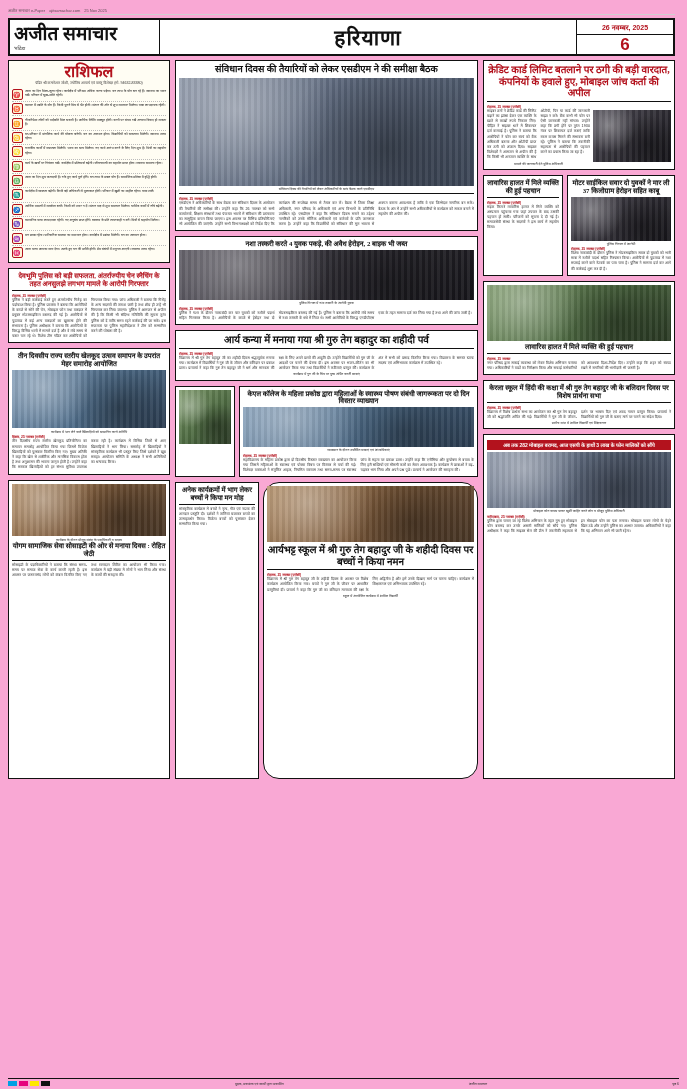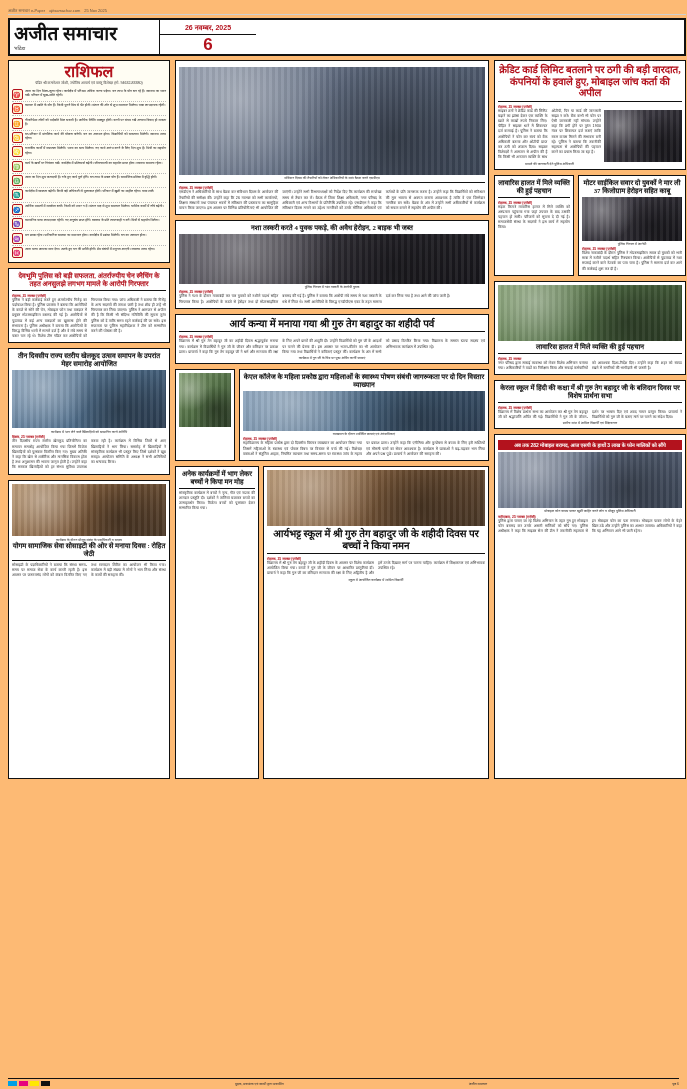--- a/index.html
+++ b/index.html
@@ -6,22 +6,22 @@
   html, body { margin:0; padding:0; }
   body {
     width: 687px; height: 1089px;
     background: #d9d7d2;
     font-family: "Liberation Sans", sans-serif;
     overflow: hidden;
   }
   .page {
     position: relative;
     width: 687px; height: 1089px;
-    background: #fdba74;
-    padding: 6px 1px 8px 8px;
+    background: #f9a8d4;
+    padding: 6px 12px 8px 8px;
   }
   
   .topstrip {
     height: 9px; font-size: 4px; color:#333;
     display:flex; align-items:center; gap:4px;
     border-bottom:1px solid #cfcfcf; margin-bottom:3px;
     overflow:hidden; white-space:nowrap;
   }
   .topstrip .seg { opacity:.8; }
   
@@ -131,20 +131,23 @@
     <span class="seg">अजीत समाचार e-Paper</span>
     <span class="seg">ajitsamachar.com</span>
     <span class="seg">25 Nov 2025</span>
   </div>
 
   <div class="masthead">
     <div class="mh-left">
       <div class="mh-title">अजीत समाचार</div>
       <div class="mh-sub">भटिंडा</div>
     </div>
+    <div class="mh-center">
+      <div class="hdl">हरियाणा</div>
+    </div>
     <div class="mh-right">
       <div class="mh-date">26 नवम्बर, 2025</div>
       <div class="mh-pageno">6</div>
     </div>
   </div>
 
   <div class="grid">
 
     <div class="col">
 
@@ -224,20 +227,21 @@
         <div class="hl h-sm">योगम सामाजिक सेवा सोसाइटी की ओर से मनाया दिवस : रोहित जेठी</div>
         <div class="divider"></div>
         <div class="body-text c2">सोसाइटी के पदाधिकारियों ने बताया कि संस्था समय-समय पर समाज सेवा के कार्य करती रहती है। इस अवसर पर जरूरतमंद लोगों को कंबल वितरित किए गए तथा रक्तदान शिविर का आयोजन भी किया गया। कार्यक्रम में बड़ी संख्या में लोगों ने भाग लिया और संस्था के कार्यों की सराहना की।</div>
       </div>
 
     </div>
 
     <div class="col">
 
       <div class="box">
+        <div class="hl h-lg">संविधान दिवस की तैयारियों को लेकर एसडीएम ने की समीक्षा बैठक</div>
         <div class="ph" style="height:108px;margin:3px 0 1px;"></div>
         <div class="cap">संविधान दिवस की तैयारियों को लेकर अधिकारियों के साथ बैठक करते एसडीएम</div>
         <div class="divider"></div>
         <div class="byline">रोहतक, 25 नवम्बर (एजेंसी)</div>
         <div class="body-text c3">एसडीएम ने अधिकारियों के साथ बैठक कर संविधान दिवस के आयोजन की तैयारियों की समीक्षा की। उन्होंने कहा कि 26 नवम्बर को सभी कार्यालयों, शिक्षण संस्थानों तथा पंचायत भवनों में संविधान की प्रस्तावना का सामूहिक वाचन किया जाएगा। इस अवसर पर विभिन्न प्रतियोगिताएं भी आयोजित की जाएंगी। उन्होंने सभी विभागाध्यक्षों को निर्देश दिए कि कार्यक्रम की रूपरेखा समय से तैयार कर लें। बैठक में जिला शिक्षा अधिकारी, नगर परिषद के अधिकारी एवं अन्य विभागों के प्रतिनिधि उपस्थित रहे। एसडीएम ने कहा कि संविधान दिवस मनाने का उद्देश्य नागरिकों को उनके मौलिक अधिकारों एवं कर्तव्यों के प्रति जागरूक करना है। उन्होंने कहा कि विद्यार्थियों को संविधान की मूल भावना से अवगत कराना आवश्यक है ताकि वे एक जिम्मेदार नागरिक बन सकें। बैठक के अंत में उन्होंने सभी अधिकारियों से कार्यक्रम को सफल बनाने में सहयोग की अपील की।</div>
       </div>
 
       <div class="box">
         <div class="hl h-sm">नशा तस्करी करते 4 युवक पकड़े, की अवैध हेरोइन, 2 बाइक भी जब्त</div>
         <div class="ph dark" style="height:50px;margin:2px 0 1px;"></div>
@@ -266,21 +270,21 @@
           <div class="body-text c2">महाविद्यालय के महिला प्रकोष्ठ द्वारा दो दिवसीय विस्तार व्याख्यान का आयोजन किया गया जिसमें महिलाओं के स्वास्थ्य एवं पोषण विषय पर विस्तार से चर्चा की गई। विशेषज्ञ वक्ताओं ने संतुलित आहार, नियमित व्यायाम तथा समय-समय पर स्वास्थ्य जांच के महत्व पर प्रकाश डाला। उन्होंने कहा कि एनीमिया और कुपोषण से बचाव के लिए हरी सब्जियों एवं मौसमी फलों का सेवन आवश्यक है। कार्यक्रम में छात्राओं ने बढ़-चढ़कर भाग लिया और अपने प्रश्न पूछे। प्राचार्य ने आयोजन की सराहना की।</div>
         </div>
       </div>
 
       <div class="flex" style="flex:1;">
         <div class="box" style="width:84px;">
           <div class="hl h-sm">अनेक कार्यक्रमों में भाग लेकर बच्चों ने किया मन मोह</div>
           <div class="divider"></div>
           <div class="body-text">सांस्कृतिक कार्यक्रम में बच्चों ने नृत्य, गीत एवं नाटक की शानदार प्रस्तुति दी। दर्शकों ने तालियां बजाकर बच्चों का उत्साहवर्धन किया। विजेता बच्चों को पुरस्कार देकर सम्मानित किया गया।</div>
         </div>
-        <div class="box" style="flex:1;">
+        <div class="box" style="flex:1;border-radius:16px;">
           <div class="ph warm" style="height:56px;margin-bottom:2px;"></div>
           <div class="hl h-md">आर्यभट्ट स्कूल में श्री गुरु तेग बहादुर जी के शहीदी दिवस पर बच्चों ने किया नमन</div>
           <div class="divider"></div>
           <div class="byline">रोहतक, 25 नवम्बर (एजेंसी)</div>
           <div class="body-text c2">विद्यालय में श्री गुरु तेग बहादुर जी के शहीदी दिवस के अवसर पर विशेष कार्यक्रम आयोजित किया गया। बच्चों ने गुरु जी के जीवन पर आधारित प्रस्तुतियां दीं। प्राचार्य ने कहा कि गुरु जी का बलिदान मानवता की रक्षा के लिए अद्वितीय है और हमें उनके दिखाए मार्ग पर चलना चाहिए। कार्यक्रम में शिक्षकगण एवं अभिभावक उपस्थित रहे।</div>
           <div class="cap">स्कूल में आयोजित कार्यक्रम में शामिल विद्यार्थी</div>
         </div>
       </div>
 
     </div>

